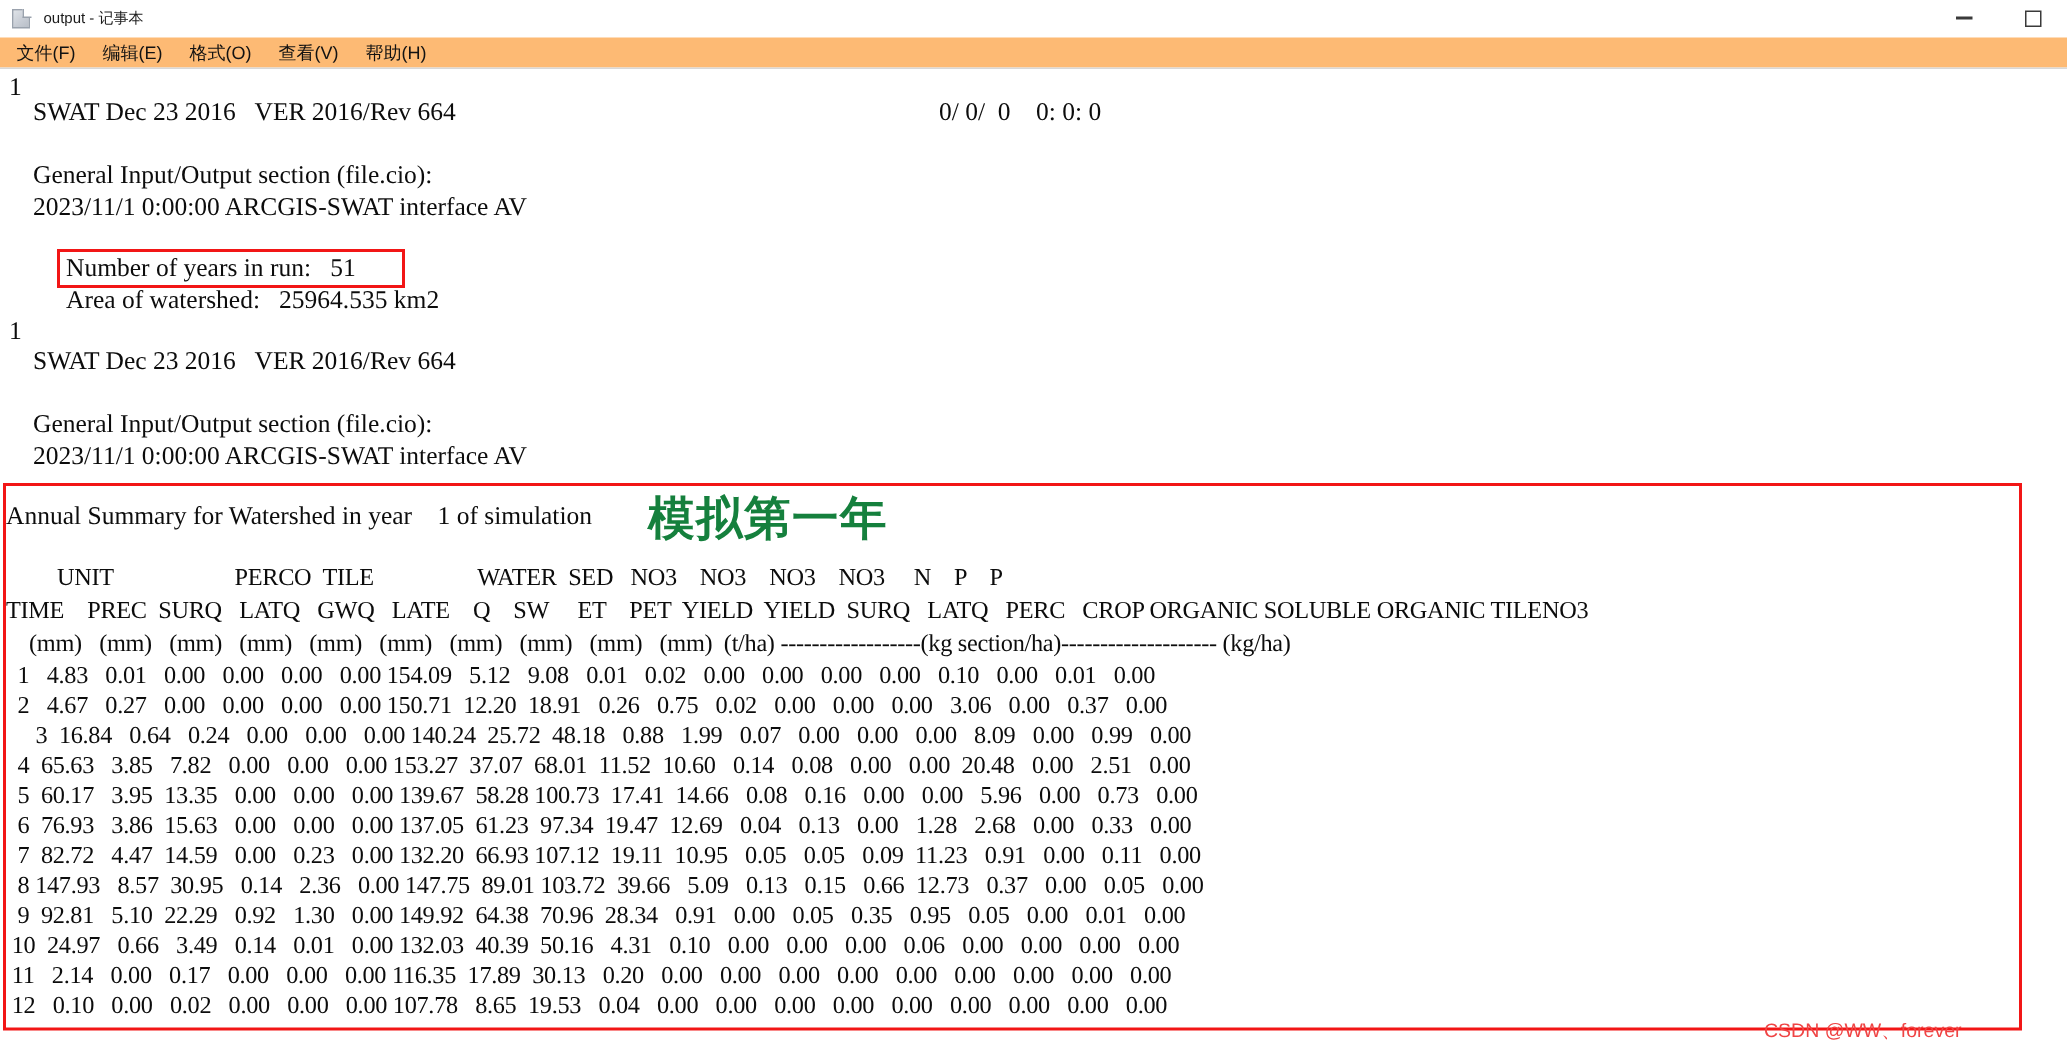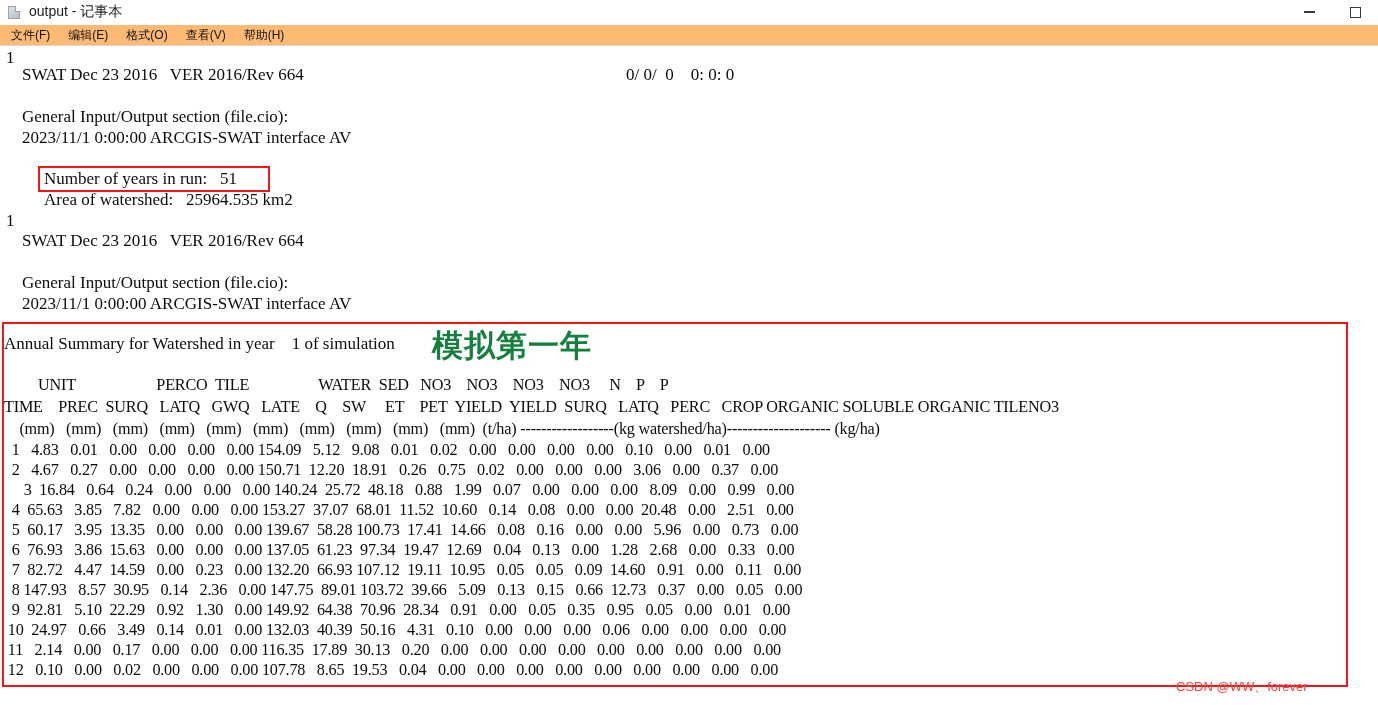--- a/index.html
+++ b/index.html
@@ -40,21 +40,21 @@
   #app-icon .fold {
     position: absolute; left: 7px; top: 1px;
     width: 6px; height: 6px;
     background: #ffffff;
     border-left: 1px solid #9aa2ad;
     border-bottom: 1px solid #9aa2ad;
     box-sizing: border-box;
   }
   #title-text {
     margin-left: 7px;
-    font-size: 14px;
+    font-size: 10px;
     color: #1b1b1b;
     font-family: "Liberation Sans", sans-serif;
     white-space: nowrap;
   }
   .wc {
     position: absolute;
     top: 0;
     width: 46px; height: 24px;
     display: flex; align-items: center; justify-content: center;
   }
@@ -196,29 +196,29 @@
   <div class="line" style="left:6px; top:165px;">1</div>
   <div class="line" style="left:22px; top:185px;">SWAT Dec 23 2016   VER 2016/Rev 664</div>
 
   <div class="line" style="left:22px; top:227px;">General Input/Output section (file.cio):</div>
   <div class="line" style="left:22px; top:248px;">2023/11/1 0:00:00 ARCGIS-SWAT interface AV</div>
 
   <div class="line" style="left:4px; top:288px;">Annual Summary for Watershed in year    1 of simulation</div>
 
   <div class="tbl" style="left:4px; top:330px;padding-left:34px;">UNIT                     PERCO  TILE                  WATER  SED   NO3    NO3    NO3    NO3     N    P    P</div>
   <div class="tbl" style="left:4px; top:352px;">TIME    PREC  SURQ   LATQ   GWQ   LATE    Q    SW     ET    PET  YIELD  YIELD  SURQ   LATQ   PERC   CROP ORGANIC SOLUBLE ORGANIC TILENO3</div>
-  <div class="tbl" style="left:4px; top:374px;">    (mm)   (mm)   (mm)   (mm)   (mm)   (mm)   (mm)   (mm)   (mm)   (mm)  (t/ha) ------------------(kg watershed/ha)-------------------- (kg/ha)</div>
+  <div class="tbl" style="left:4px; top:374px;">    (mm)   (mm)   (mm)   (mm)   (mm)   (mm)   (mm)   (mm)   (mm)   (mm)  (t/ha) ------------------(kg section/ha)-------------------- (kg/ha)</div>
 
   <div class="tbl" style="left:4px; top:395px;">  1   4.83   0.01   0.00   0.00   0.00   0.00 154.09   5.12   9.08   0.01   0.02   0.00   0.00   0.00   0.00   0.10   0.00   0.01   0.00</div>
   <div class="tbl" style="left:4px; top:415px;">  2   4.67   0.27   0.00   0.00   0.00   0.00 150.71  12.20  18.91   0.26   0.75   0.02   0.00   0.00   0.00   3.06   0.00   0.37   0.00</div>
   <div class="tbl" style="left:4px; top:435px;padding-left:12px;">  3  16.84   0.64   0.24   0.00   0.00   0.00 140.24  25.72  48.18   0.88   1.99   0.07   0.00   0.00   0.00   8.09   0.00   0.99   0.00</div>
   <div class="tbl" style="left:4px; top:455px;">  4  65.63   3.85   7.82   0.00   0.00   0.00 153.27  37.07  68.01  11.52  10.60   0.14   0.08   0.00   0.00  20.48   0.00   2.51   0.00</div>
   <div class="tbl" style="left:4px; top:475px;">  5  60.17   3.95  13.35   0.00   0.00   0.00 139.67  58.28 100.73  17.41  14.66   0.08   0.16   0.00   0.00   5.96   0.00   0.73   0.00</div>
   <div class="tbl" style="left:4px; top:495px;">  6  76.93   3.86  15.63   0.00   0.00   0.00 137.05  61.23  97.34  19.47  12.69   0.04   0.13   0.00   1.28   2.68   0.00   0.33   0.00</div>
-  <div class="tbl" style="left:4px; top:515px;">  7  82.72   4.47  14.59   0.00   0.23   0.00 132.20  66.93 107.12  19.11  10.95   0.05   0.05   0.09  14.60   0.91   0.00   0.11   0.00</div>
+  <div class="tbl" style="left:4px; top:515px;">  7  82.72   4.47  14.59   0.00   0.23   0.00 132.20  66.93 107.12  19.11  10.95   0.05   0.05   0.09  11.23   0.91   0.00   0.11   0.00</div>
   <div class="tbl" style="left:4px; top:535px;">  8 147.93   8.57  30.95   0.14   2.36   0.00 147.75  89.01 103.72  39.66   5.09   0.13   0.15   0.66  12.73   0.37   0.00   0.05   0.00</div>
   <div class="tbl" style="left:4px; top:555px;">  9  92.81   5.10  22.29   0.92   1.30   0.00 149.92  64.38  70.96  28.34   0.91   0.00   0.05   0.35   0.95   0.05   0.00   0.01   0.00</div>
   <div class="tbl" style="left:4px; top:575px;"> 10  24.97   0.66   3.49   0.14   0.01   0.00 132.03  40.39  50.16   4.31   0.10   0.00   0.00   0.00   0.06   0.00   0.00   0.00   0.00</div>
   <div class="tbl" style="left:4px; top:595px;"> 11   2.14   0.00   0.17   0.00   0.00   0.00 116.35  17.89  30.13   0.20   0.00   0.00   0.00   0.00   0.00   0.00   0.00   0.00   0.00</div>
   <div class="tbl" style="left:4px; top:615px;"> 12   0.10   0.00   0.02   0.00   0.00   0.00 107.78   8.65  19.53   0.04   0.00   0.00   0.00   0.00   0.00   0.00   0.00   0.00   0.00</div>
 
 </div>
 
 <div class="redbox" id="redbox-years"></div>
 <div class="redbox" id="redbox-table"></div>

